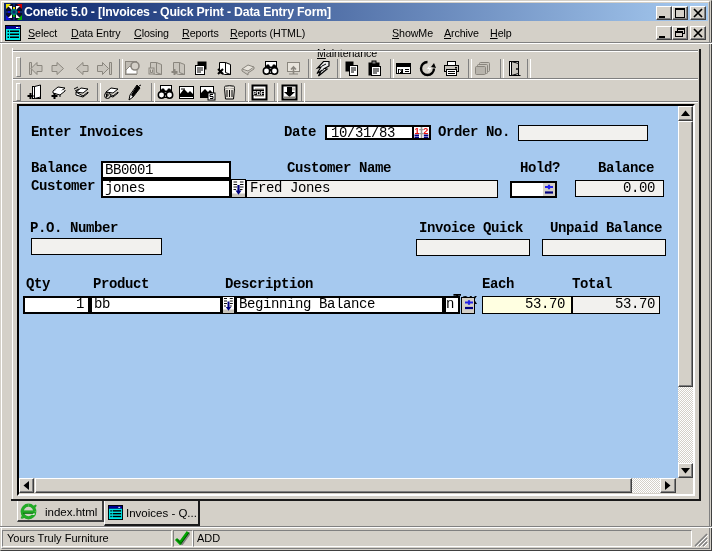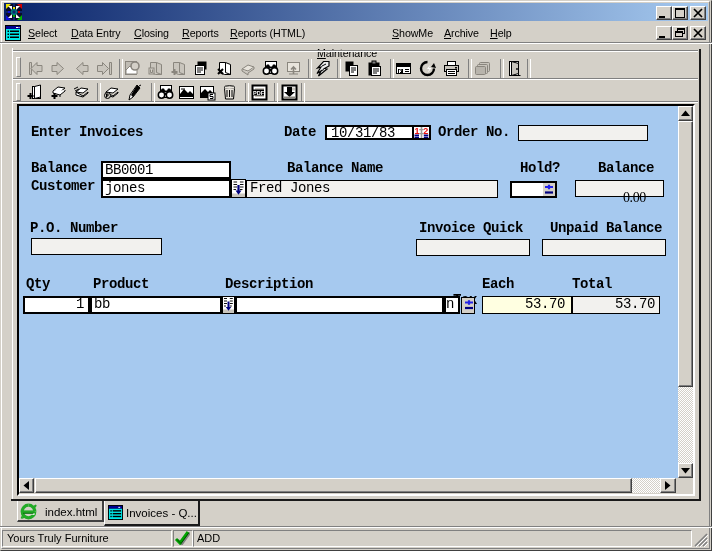--- a/index.html
+++ b/index.html
@@ -53,20 +53,21 @@
         <path d="M0 16h5l-5-5z" fill="#1010e0"></path>
         <path d="M6 10l-4 4h4z" fill="#fff"></path>
         <path d="M16 16h-5l5-5z" fill="#00b000"></path>
         <path d="M10 10l4 4h-4z" fill="#fff"></path>
         <rect x="7" y="3" width="2" height="2" fill="#e8e000"></rect>
         <rect x="12" y="7" width="2" height="2" fill="#d00000"></rect>
         <rect x="2" y="7" width="2" height="2" fill="#1010e0"></rect>
         <rect x="7" y="11" width="2" height="2" fill="#00b000"></rect>
         <circle cx="8" cy="8" r="2.4" fill="none" stroke="#008080" stroke-width="1.4"></circle>
       </svg>
+    <div class="abs" id="title-text">Conetic 5.0 - [Invoices - Quick Print - Data Entry Form]</div>
     <div class="abs tbtn" style="left:652px;top:3px;">
         <svg width="14" height="12" viewBox="0 0 14 12">
           <rect x="2" y="9" width="6" height="2" fill="#000"></rect>
         </svg>
       </div>
     <div class="abs tbtn" style="left:668px;top:3px;">
         <svg width="14" height="12" viewBox="0 0 14 12">
           <rect x="2.5" y="1.5" width="9" height="9" fill="none" stroke="#000"></rect>
           <rect x="2" y="1" width="10" height="2" fill="#000"></rect>
         </svg>
@@ -308,21 +309,21 @@
    <span class="abs tsep" style="left:301px;top:-1px;height:19px;"></span>
   </div>
 
   <div class="abs" style="left:17px;top:104px;width:674px;height:388px;border-top:2px solid #000;border-left:2px solid #000;border-right:2px solid #fff;border-bottom:2px solid #fff;"></div>
   <div class="abs" id="formblue"></div>
 
   <div class="abs ftx" style="left:31px;top:125px;">Enter Invoices</div>
   <div class="abs ftx" style="left:284px;top:125px;">Date</div>
   <div class="abs ftx" style="left:438px;top:125px;">Order No.</div>
   <div class="abs ftx" style="left:31px;top:161px;">Balance</div>
-  <div class="abs ftx" style="left:287px;top:161px;">Balance Name</div>
+  <div class="abs ftx" style="left:287px;top:161px;">Customer Name</div>
   <div class="abs ftx" style="left:520px;top:161px;">Hold?</div>
   <div class="abs ftx" style="left:598px;top:161px;">Balance</div>
   <div class="abs ftx" style="left:31px;top:179px;">Customer</div>
   <div class="abs ftx" style="left:30px;top:221px;font-family:Liberation Mono, monospace;">P.O. Number</div>
   <div class="abs ftx" style="left:419px;top:221px;">Invoice Quick</div>
   <div class="abs ftx" style="left:550px;top:221px;">Unpaid Balance</div>
   <div class="abs ftx" style="left:26px;top:277px;">Qty</div>
   <div class="abs ftx" style="left:93px;top:277px;">Product</div>
   <div class="abs ftx" style="left:225px;top:277px;">Description</div>
   <div class="abs ftx" style="left:453px;top:277px;margin-top:16px;">Tax</div>
@@ -357,39 +358,40 @@
   <div class="fldr" style="left:246px;top:180px;width:250px;height:16px;"></div>
   <div class="abs vtx" style="left:250px;top:181px;">Fred Jones</div>
   <div class="abs" style="left:510px;top:181px;width:43px;height:13px;border:2px solid #000;background:#fff;"></div>
   <div class="abs" id="holdbtn" style="left:543px;top:183px;width:12px;height:13px;background:#D4D0C8;">
       <svg width="12" height="13" viewBox="0 0 12 13">
         <path d="M2 4h8M6 1.8v4.4" stroke="#2222e8" stroke-width="2.2"></path>
         <path d="M2 9.5h8" stroke="#000080" stroke-width="2.2"></path>
       </svg>
     </div>
   <div class="fldr" style="left:575px;top:180px;width:87px;height:15px;"></div>
-  <div class="abs vtx" style="left:623px;top:191px;font-family:Liberation Serif, serif;">0.00</div>
+  <div class="abs vtx" style="left:623px;top:181px;">0.00</div>
 
   <div class="fldr" style="left:31px;top:238px;width:129px;height:15px;"></div>
   <div class="fldr" style="left:416px;top:239px;width:112px;height:15px;"></div>
   <div class="fldr" style="left:542px;top:239px;width:122px;height:15px;"></div>
 
   <div class="fld" style="left:23px;top:296px;width:63px;height:14px;"></div>
   <div class="abs vtx" style="left:76px;top:297px;">1</div>
   <div class="fld" style="left:90px;top:296px;width:128px;height:14px;"></div>
   <div class="abs vtx" style="left:94px;top:297px;">bb</div>
   <div class="abs" id="prodbtn" style="left:222px;top:296px;width:11px;height:16px;background:#fff;border:1px solid #000;">
       <svg width="11" height="16" viewBox="0 0 11 16">
         <rect x="0" y="12.5" width="11" height="3.5" fill="#c9c5bd"></rect>
         <path d="M1 1.5h3M1 4h3M1 6.5h3M1 9h2M6.8 1.5h3M6.8 4h3M6.8 6.5h3M6.8 9h2" stroke="#111" stroke-width="1"></path>
         <path d="M2.8 10h5.4L5.5 13.8z" fill="#000080"></path>
         <path d="M5.5 4.5v6.5" stroke="#000080" stroke-width="2"></path>
       </svg>
     </div>
   <div class="fld" style="left:235px;top:296px;width:205px;height:14px;"></div>
+  <div class="abs vtx" style="left:239px;top:297px;">Beginning Balance</div>
   <div class="fld" style="left:444px;top:296px;width:12px;height:14px;"></div>
   <div class="abs vtx" style="left:446px;top:297px;">n</div>
   <div class="abs" id="taxbtn" style="left:461px;top:297px;width:12px;height:15px;background:#D4D0C8;border:1px solid #000;">
       <svg width="14" height="14" viewBox="0 0 14 14">
         <path d="M3 4.5h8M7 2.3v4.4" stroke="#2222e8" stroke-width="2.2"></path>
         <path d="M3 10h8" stroke="#000080" stroke-width="2.2"></path>
       </svg>
     </div>
   <div class="abs" style="left:482px;top:296px;width:88px;height:16px;background:#FFFFE1;border:1px solid #000;"></div>
   <div class="abs vtx" style="left:525px;top:297px;">53.70</div>

